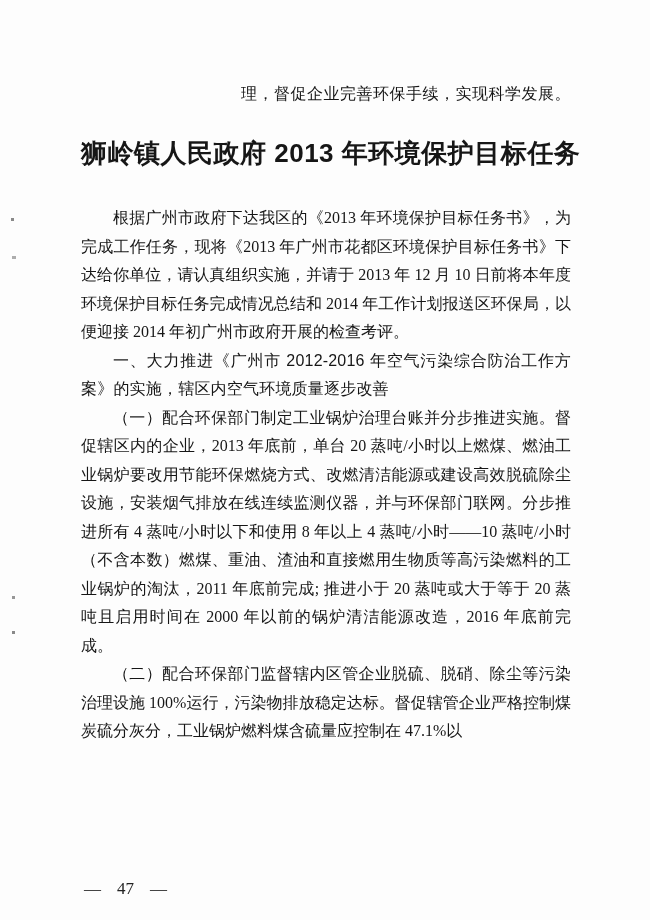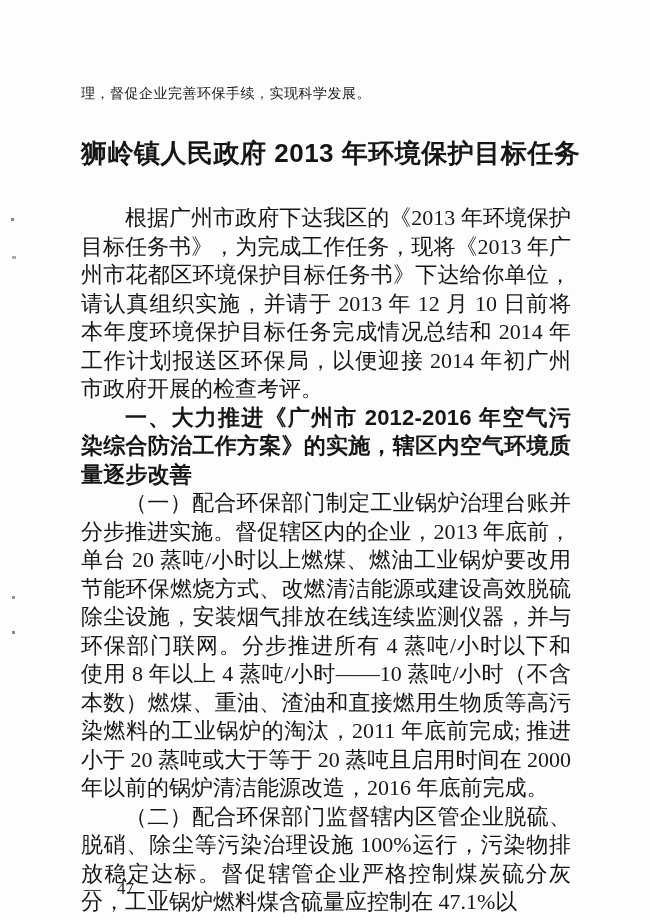--- a/index.html
+++ b/index.html
@@ -20,49 +20,49 @@
     left: 0; top: 0;
     width: 650px; height: 920px;
   }
   .content {
     position: absolute;
     left: 81px;
     top: 80px;
     width: 490px;
   }
   .continuation-line {
-    font-size: 14px;
+    font-size: 16px;
     line-height: 28px;
-    text-align: left;
+    text-align: right;
     letter-spacing: 0.5px;
   }
   .doc-title {
     margin: 27px 0 0 0;
     font-size: 26px;
     font-weight: 700;
     line-height: 37px;
     text-align: center;
     font-family: "Liberation Sans", "DejaVu Sans", sans-serif;
     letter-spacing: 0.5px;
     white-space: nowrap;
   }
   .body-text {
     margin-top: 32px;
-    font-size: 22px;
+    font-size: 16px;
     line-height: 28.5px;
     text-align: justify;
     text-justify: inter-ideograph;
   }
   .body-text p {
     margin: 0;
     padding: 0;
     text-indent: 2em;
   }
   .section-heading {
-    font-weight: 700;
+    font-weight: 400;
     font-family: "Liberation Sans", "DejaVu Sans", sans-serif;
     letter-spacing: 0.2px;
   }
   .footer {
     position: absolute;
     left: 84px;
     top: 861px;
     font-size: 17px;
     color: #222;
     display: flex;

